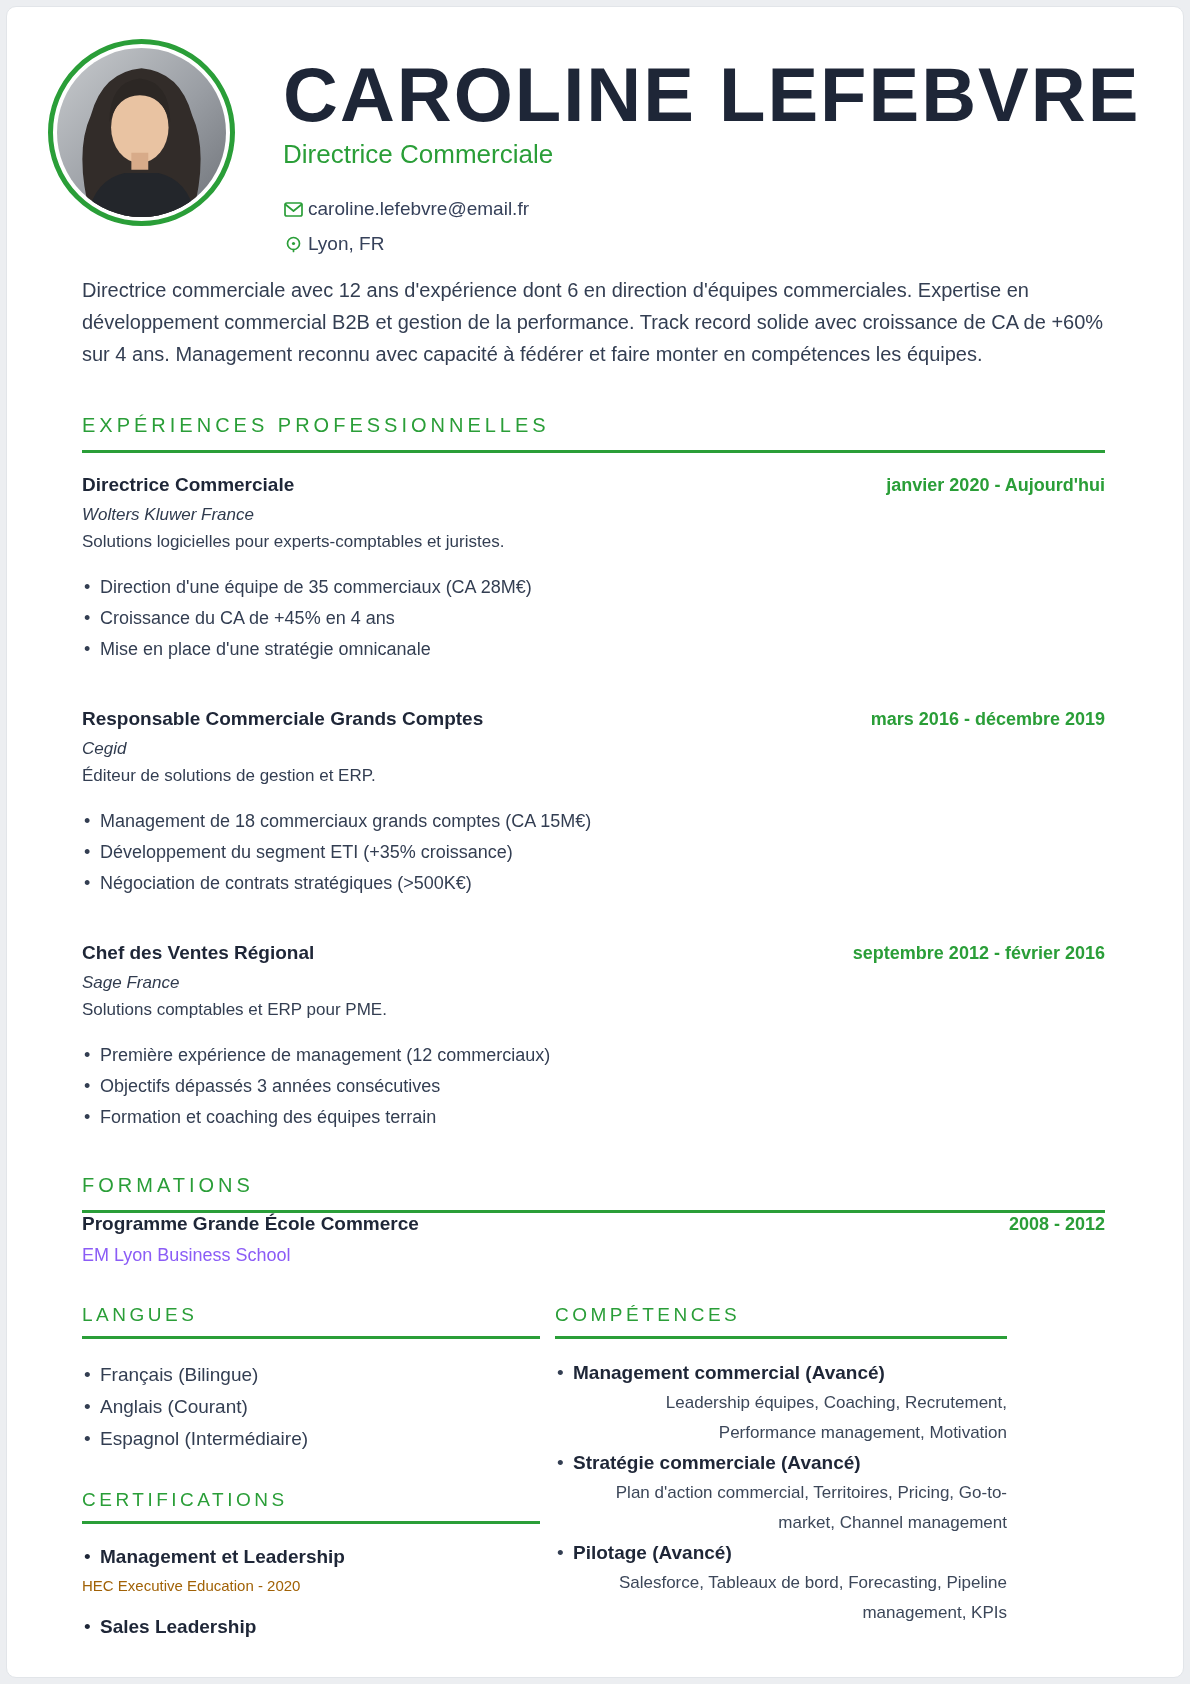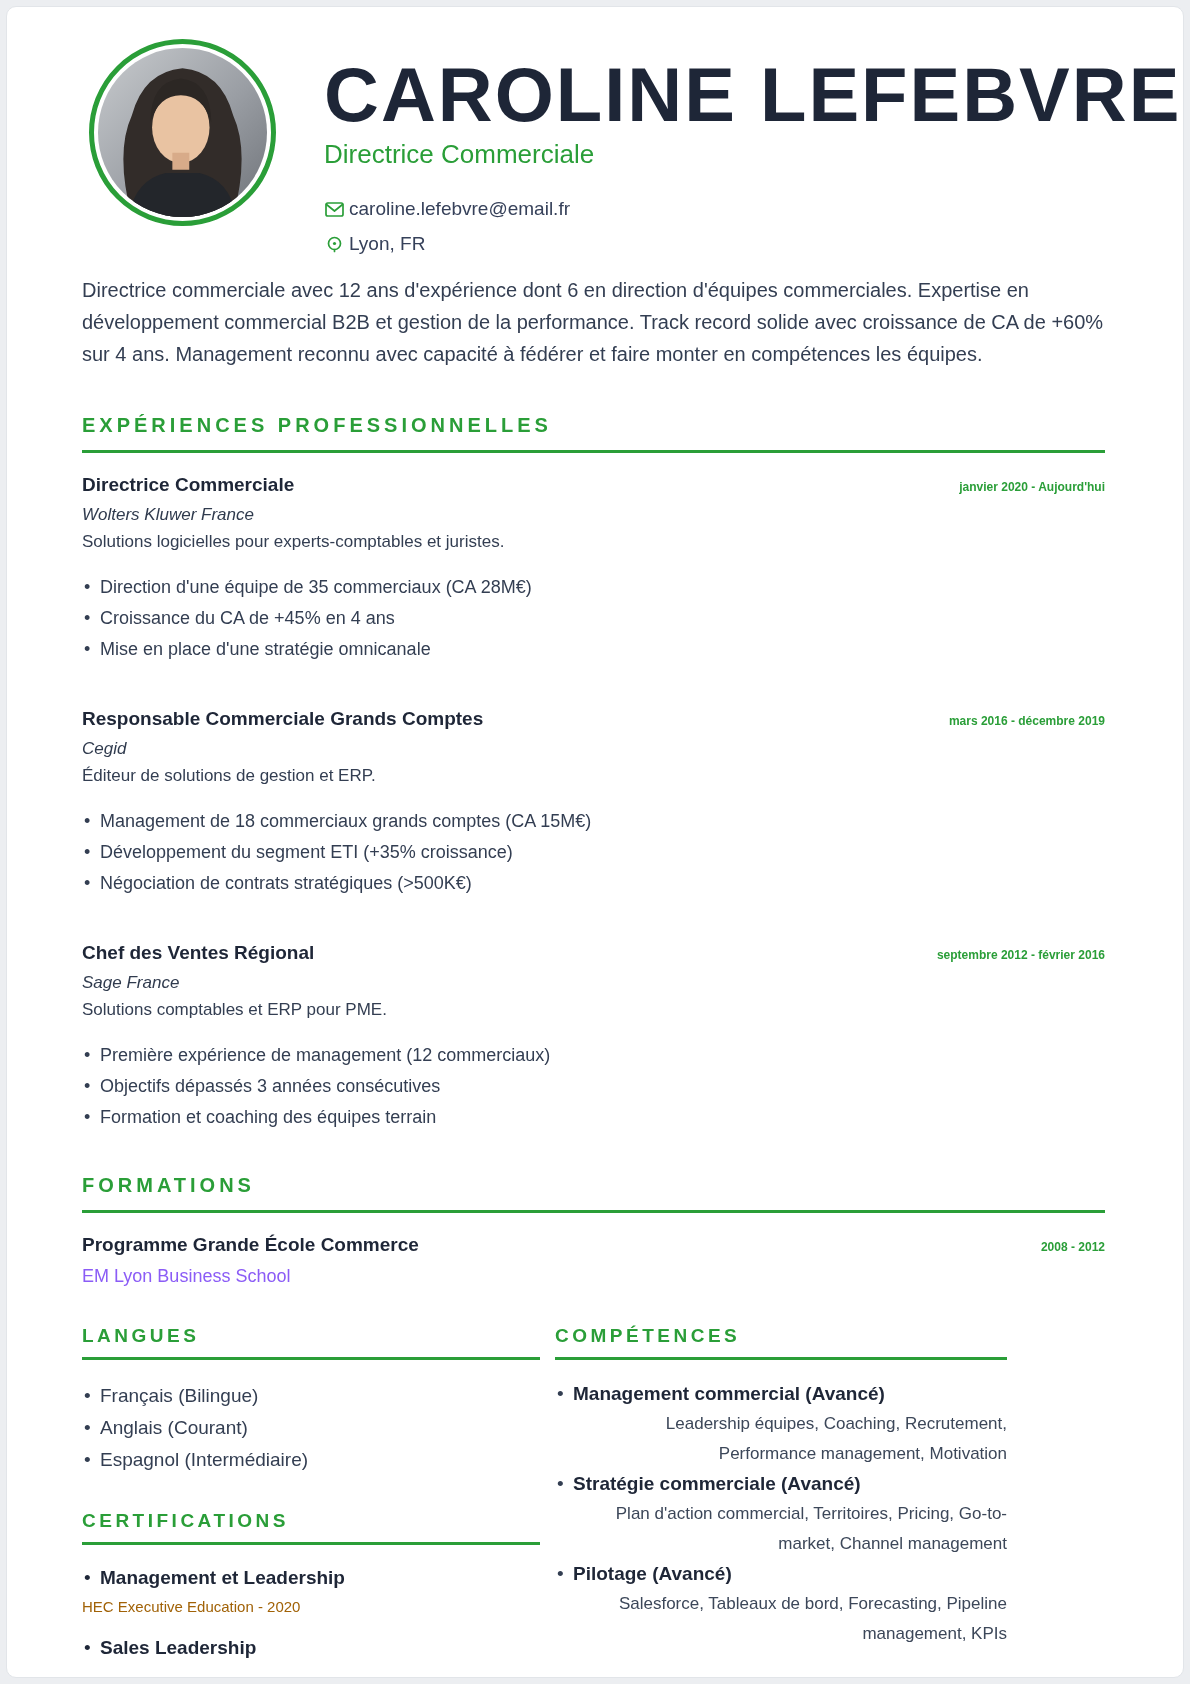--- a/index.html
+++ b/index.html
@@ -24,21 +24,21 @@
     border:1px solid #e2e5e9;
     border-radius:10px;
     overflow:hidden;
     padding-top:32px;
   }
   
   .header{
     display:flex;
     align-items:flex-start;
     gap:48px;
-    padding-left:82px;
+    padding-left:41px;
   }
   .photo-ring{
     flex:0 0 auto;
     width:187px;height:187px;
     border:5px solid var(--green);
     border-radius:50%;
     padding:4px;
     background:#fff;
   }
   .photo{
@@ -79,21 +79,21 @@
   .summary{
     margin-top:6px;
     font-size:20px;
     line-height:32px;
     color:var(--body);
   }
   .section{margin-top:44px;}
   .section-heading{
     color:var(--green);
     font-size:20px;
-    font-weight:700;
+    font-weight:400;
     letter-spacing:4px;
   }
   .section-rule{
     height:3px;
     background:var(--green);
     border:none;
     margin:13px 0 0 0;
   }
   
   .job{margin-top:21px;margin-bottom:46px;}
@@ -103,21 +103,21 @@
     justify-content:space-between;
     align-items:baseline;
     gap:20px;
   }
   .entry-title{
     font-size:19px;
     font-weight:700;
     color:var(--navy);
   }
   .entry-dates{
-    font-size:12px;
+    font-size:18px;
     font-weight:600;
     color:var(--green);
     white-space:nowrap;
   }
   .entry-company{
     margin-top:9px;
     font-size:17px;
     font-style:italic;
     color:#303b4e;
   }
@@ -137,21 +137,21 @@
     font-size:18px;
     line-height:26px;
     margin-bottom:5px;
     color:var(--body);
   }
   ul.bullets li .dot{
     position:absolute;left:2px;top:0;
     color:var(--body);
   }
   
-  .edu-entry{margin-top:21px;}
+  .edu-entry{}
   .edu-school{
     margin-top:10px;
     font-size:18px;
     color:#8b5cf6;
   }
   
   .two-col{
     margin-top:38px;
     display:grid;
     grid-template-columns:458px 452px;

